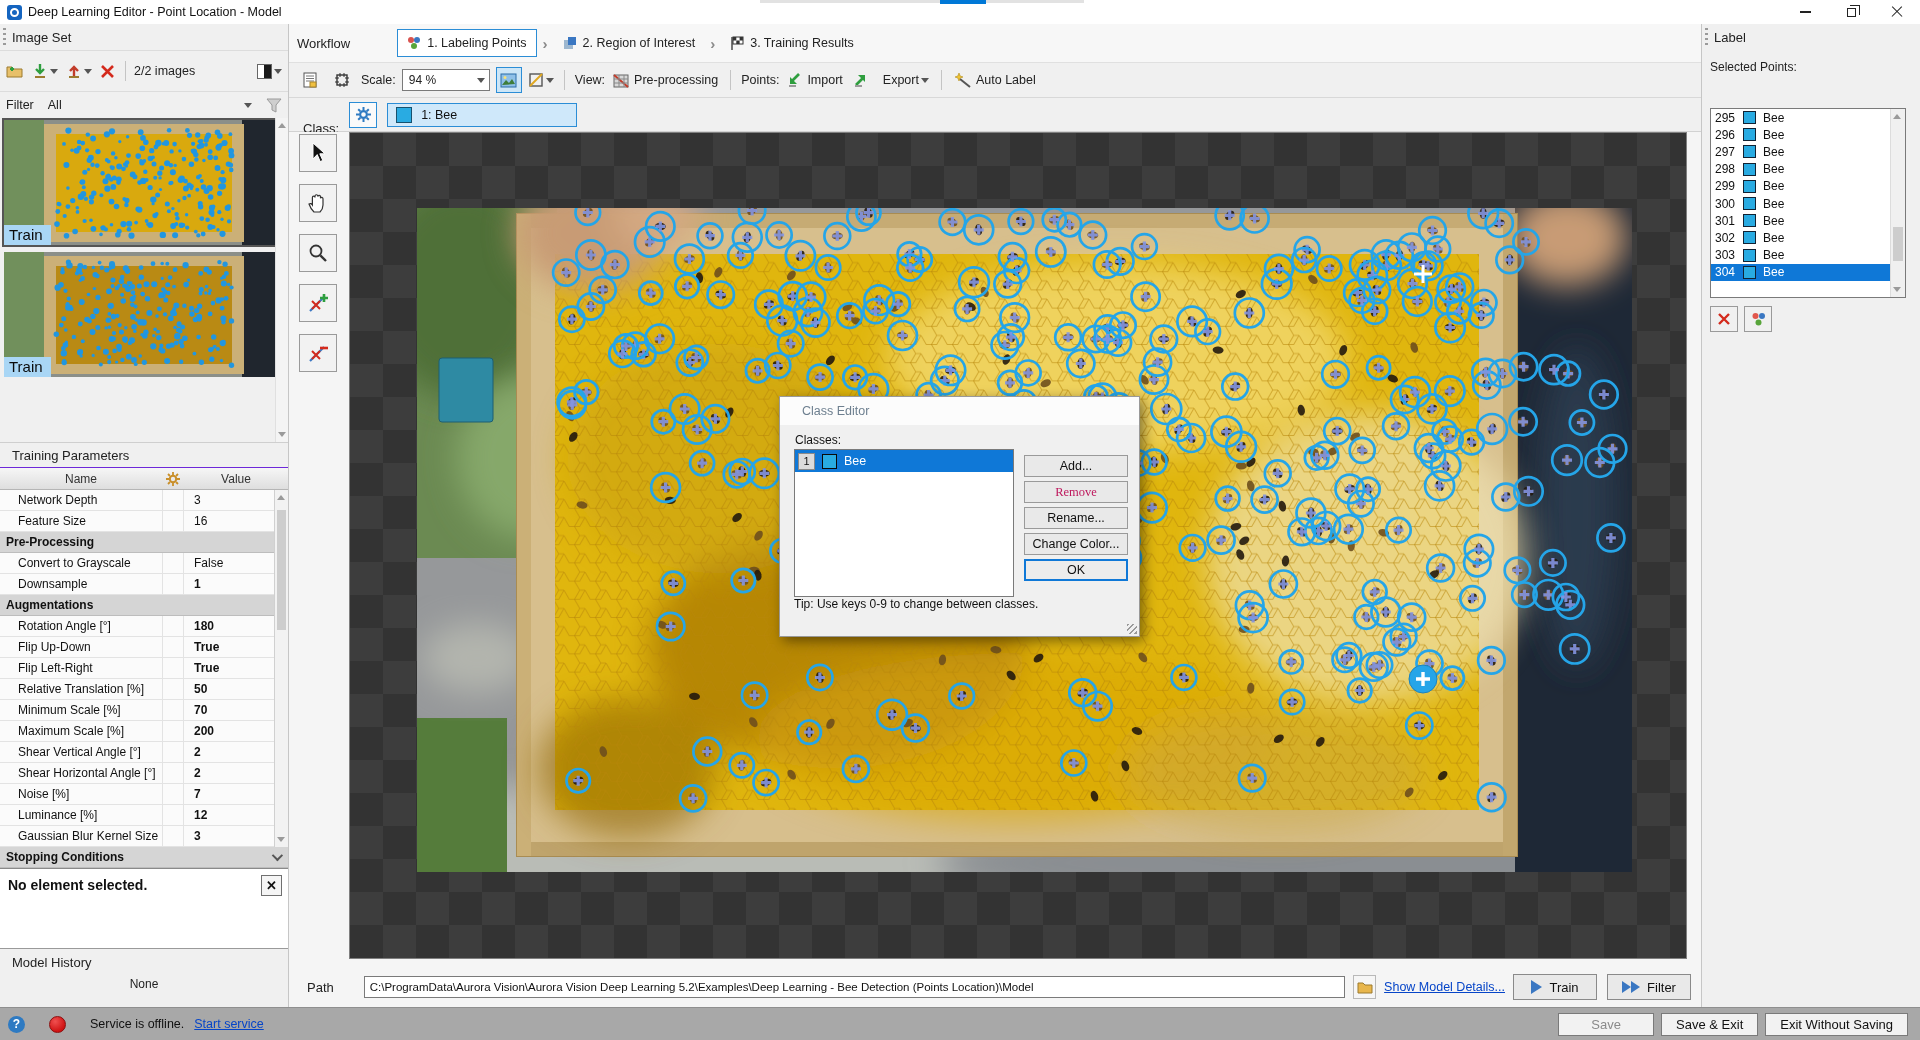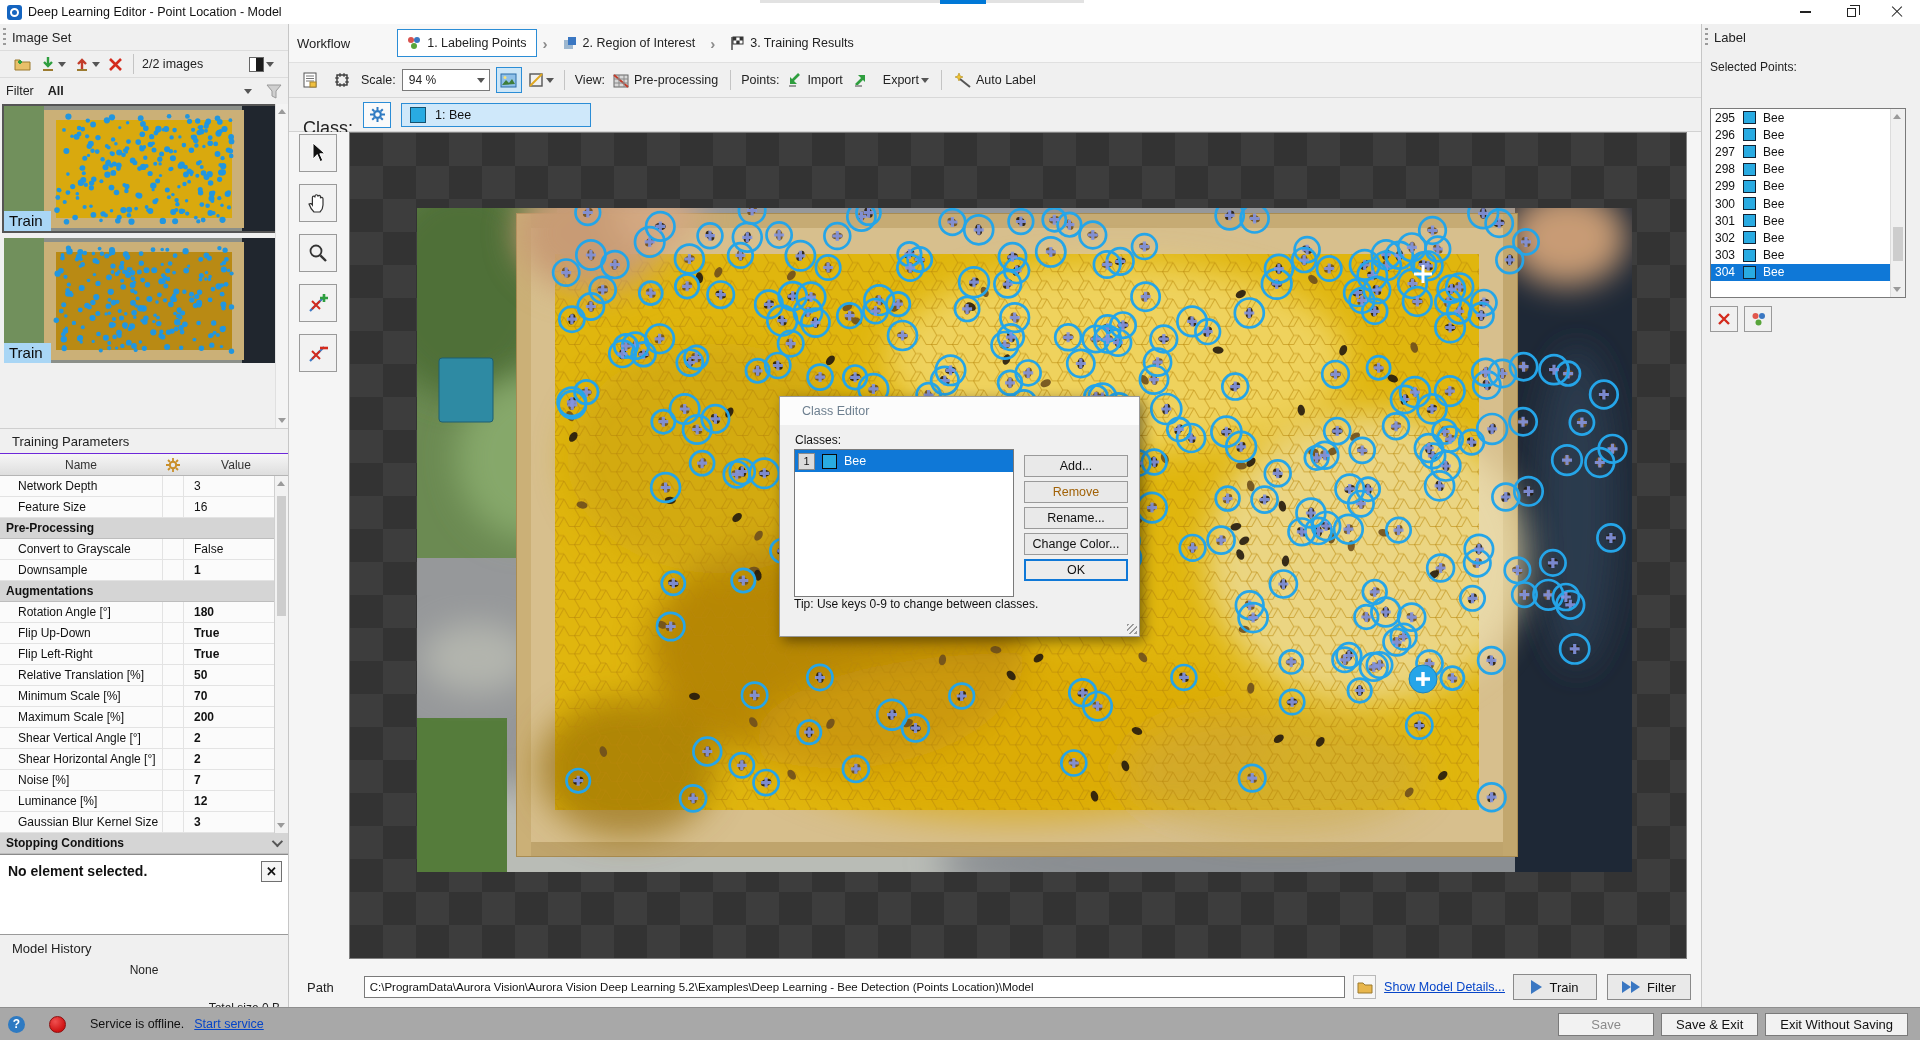--- a/index.html
+++ b/index.html
@@ -24,29 +24,29 @@
 
   
   .content{display:grid;grid-template-columns:289px 1fr 219px;height:983px;flex:none;}
   .panel-l{background:#f0f0f0;border-right:1px solid #c6c6c6;display:flex;flex-direction:column;overflow:hidden;}
   .panel-r{background:#f0f0f0;border-left:1px solid #c6c6c6;position:relative;overflow:hidden;}
   .sec-header{height:26px;display:flex;align-items:center;font-size:13px;color:#222;padding-left:12px;position:relative;flex:none;}
   .sec-header.draggable::before{content:"";position:absolute;left:3px;top:4px;bottom:4px;width:3px;
     background:repeating-linear-gradient(#9a9a9a 0 2px,transparent 2px 5px);}
 
   
-  .iset-toolbar{height:28px;border-top:1px solid #dcdcdc;border-bottom:1px solid #dcdcdc;display:flex;align-items:center;gap:4px;padding:0 12px;flex:none;}
+  .iset-toolbar{height:42px;border-top:1px solid #dcdcdc;border-bottom:1px solid #dcdcdc;display:flex;align-items:center;gap:4px;padding:0 4px;flex:none;}
   .tbtn{height:24px;display:flex;align-items:center;justify-content:center;padding:0 2px;}
   .caret{width:0;height:0;border-left:4px solid transparent;border-right:4px solid transparent;border-top:5px solid #555;margin-left:2px;}
   .vsep{width:1px;height:20px;background:#c4c4c4;margin:0 4px;}
   .count-label{font-size:12.5px;color:#222;}
   .bw-square{width:15px;height:15px;border:1px solid #666;background:linear-gradient(90deg,#fff 0 50%,#1a1a1a 50% 100%);}
   .filter-row{height:26px;display:flex;align-items:center;padding:0 6px;gap:10px;flex:none;}
   .filter-label{font-size:12.5px;color:#222;}
-  .filter-select{flex:1;display:flex;align-items:center;font-size:12.5px;color:#222;height:20px;padding:0 4px;font-weight:bold;}
+  .filter-select{flex:1;display:flex;align-items:center;font-size:12.5px;color:#222;height:20px;padding:0 4px;}
   .filter-select .caret{margin-left:auto;}
 
   
   .thumbs{height:325px;background:#f0f0f0;border-bottom:1px solid #cfcfcf;position:relative;padding:2px;flex:none;}
   .thumb{position:relative;width:274px;height:125px;margin:0 0 7px 2px;background:#888;}
   .thumb.selected{outline:2px solid #555;}
   .thumb svg{display:block;width:100%;height:100%;}
   .thumb-badge{position:absolute;left:0;bottom:0;background:#a9d6f5;color:#0b0b0b;font-size:15px;padding:1px 8px 2px 5px;}
   .thumbs-scroll{position:absolute;right:0;top:0;bottom:0;width:13px;background:#f4f4f4;border-left:1px solid #e0e0e0;}
   .arr-up,.arr-dn{position:absolute;left:2px;width:0;height:0;border-left:4px solid transparent;border-right:4px solid transparent;}
@@ -84,21 +84,21 @@
   .wf-tab.active{background:#fff;border:1px solid #2b8dd6;margin-left:19px;}
   .wf-sep{color:#8a8a8a;font-size:15px;font-weight:bold;margin:0 6px;}
 
   .toolbar2{height:36px;display:flex;align-items:center;gap:6px;background:#f0f0f0;border-top:1px solid #e0e0e0;border-bottom:1px solid #d8d8d8;padding:0 8px;font-size:12.5px;color:#222;flex:none;}
   .combo{width:88px;height:22px;background:#fff;border:1px solid #7a7a7a;display:flex;align-items:center;font-size:12px;padding-left:6px;}
   .combo .caret{margin-left:auto;margin-right:4px;}
   .sqbtn{width:26px;height:26px;display:flex;align-items:center;justify-content:center;}
   .sqbtn.on{background:#cde6f7;border:1px solid #2b8dd6;}
 
   .classbar{height:34px;display:flex;align-items:center;background:#f0f0f0;border-bottom:1px solid #d2d2d2;padding-left:14px;gap:10px;flex:none;}
-  .class-label{font-size:18px;color:#222;margin-top:27px;}
+  .class-label{font-size:13px;color:#222;margin-top:27px;}
   .gearbtn{width:28px;height:26px;background:#fafafa;border:1px solid #2b8dd6;display:flex;align-items:center;justify-content:center;}
   .class-chip{height:24px;width:190px;background:#cfe8fa;border:1px solid #2b8dd6;display:flex;align-items:center;font-size:12.5px;color:#111;}
   .class-swatch{width:16px;height:16px;background:#29abe2;border:1px solid #17516e;margin:0 9px 0 8px;}
 
   .canvas-wrap{flex:1;position:relative;padding:0 14px 8px 60px;background:#f5f5f5;}
   .toolcol{position:absolute;left:10px;top:2px;display:flex;flex-direction:column;gap:12px;}
   .toolbtn{width:38px;height:38px;background:#f2f2f2;border:1px solid #9a9a9a;display:flex;align-items:center;justify-content:center;}
   .canvas{width:100%;height:100%;border:1px solid #7f7f7f;position:relative;overflow:hidden;
     background:repeating-conic-gradient(#3d3d3d 0% 25%,#333 25% 50%);background-size:66px 66px;}
   .photo{position:absolute;left:67px;top:75px;width:1215px;height:664px;}
@@ -136,21 +136,21 @@
 
   
   .dialog{position:fixed;left:779px;top:396px;width:361px;height:241px;background:#f0f0f0;border:1px solid #999;box-shadow:4px 4px 12px rgba(0,0,0,.45);z-index:50;}
   .dlg-title{height:28px;background:#fcfcfc;display:flex;align-items:center;padding-left:22px;font-size:12.5px;color:#6d7f8f;}
   .dlg-label{position:absolute;left:15px;top:36px;font-size:12px;color:#111;}
   .dlg-list{position:absolute;left:14px;top:52px;width:220px;height:148px;background:#fff;border:1px solid #7a7a7a;}
   .dlg-row{display:flex;align-items:center;height:22px;background:#0f78d7;color:#fff;font-size:12.5px;gap:7px;padding-left:3px;}
   .dlg-badge{width:17px;height:17px;background:#dcdcdc;border:1px solid #8a8a8a;color:#111;font-size:11px;display:flex;align-items:center;justify-content:center;}
   .dlg-sw{width:15px;height:15px;background:#29abe2;border:1px solid #0a0a0a;}
   .dlg-btn{position:absolute;left:244px;width:104px;height:22px;background:#e9e9e9;border:1px solid #9a9a9a;font-size:12.5px;color:#111;display:flex;align-items:center;justify-content:center;}
-  .dlg-btn.disabled{color:#a16207;}
+  .dlg-btn.disabled{color:#be185d;font-family:Liberation Serif, serif;}
   .dlg-btn.default{border:2px solid #0f78d7;background:#ececec;}
   .dlg-tip{position:absolute;left:14px;top:200px;font-size:12px;color:#111;}
   .dlg-grip{position:absolute;right:2px;bottom:2px;width:10px;height:10px;
     background:repeating-linear-gradient(135deg,#9a9a9a 0 1.5px,transparent 1.5px 4px);}
 </style>
 </head>
 <body>
 
 <div class="app">
 

